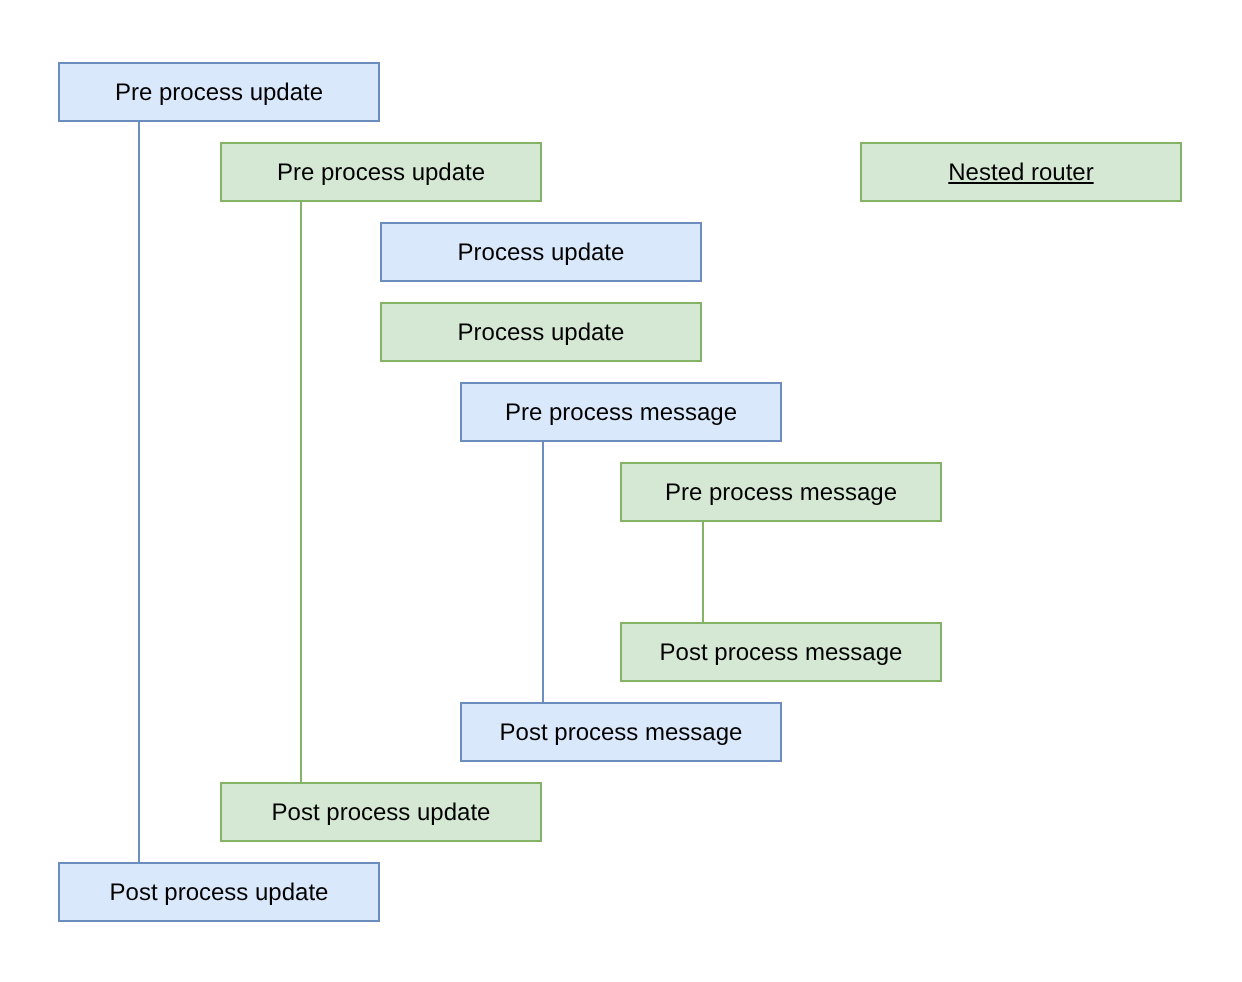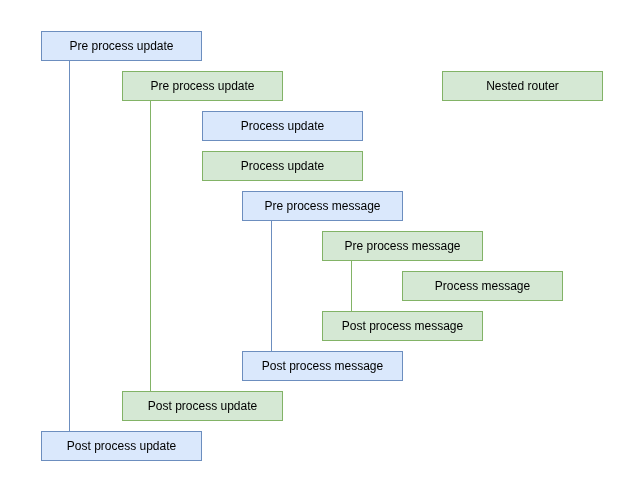--- a/index.html
+++ b/index.html
@@ -26,21 +26,20 @@
     border-width: 1px;
     border-style: solid;
     display: flex;
     align-items: center;
     justify-content: center;
     font-size: 12px;
     line-height: 1;
     color: #000000;
     white-space: nowrap;
     z-index: 2;
-    margin-left: 12px;
   }
   .node.blue {
     background: #dae8fc;
     border-color: #6c8ebf;
   }
   .node.green {
     background: #d5e8d4;
     border-color: #82b366;
   }
   .node-label {
@@ -77,31 +76,28 @@
     </div>
     <div class="node green" style="left: 190px; top: 151px;">
       <span class="node-label">Process update</span>
     </div>
     <div class="node blue" style="left: 230px; top: 191px;">
       <span class="node-label">Pre process message</span>
     </div>
     <div class="node green" style="left: 310px; top: 231px;">
       <span class="node-label">Pre process message</span>
     </div>
-    <div class="node green" style="left: 390px; top: 271px;">
-      <span class="node-label">Process message</span>
-    </div>
     <div class="node green" style="left: 310px; top: 311px;">
       <span class="node-label">Post process message</span>
     </div>
     <div class="node blue" style="left: 230px; top: 351px;">
       <span class="node-label">Post process message</span>
     </div>
     <div class="node green" style="left: 110px; top: 391px;">
       <span class="node-label">Post process update</span>
     </div>
     <div class="node blue" style="left: 29px; top: 431px;">
       <span class="node-label">Post process update</span>
     </div>
-    <div class="node green" style="left: 430px; top: 71px;">
+    <div class="node green" style="left: 430px; top: 71px; text-decoration: underline;">
       <span class="node-label">Nested router</span>
     </div>
   </div>
 
 </body></html>

